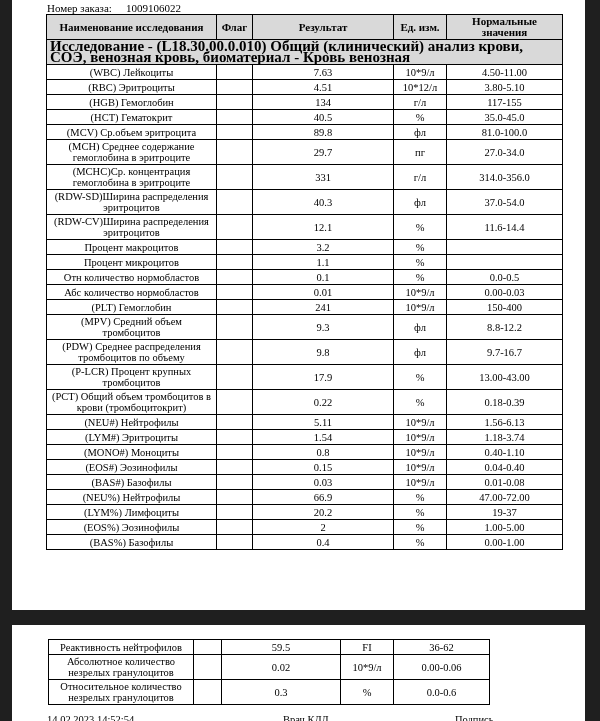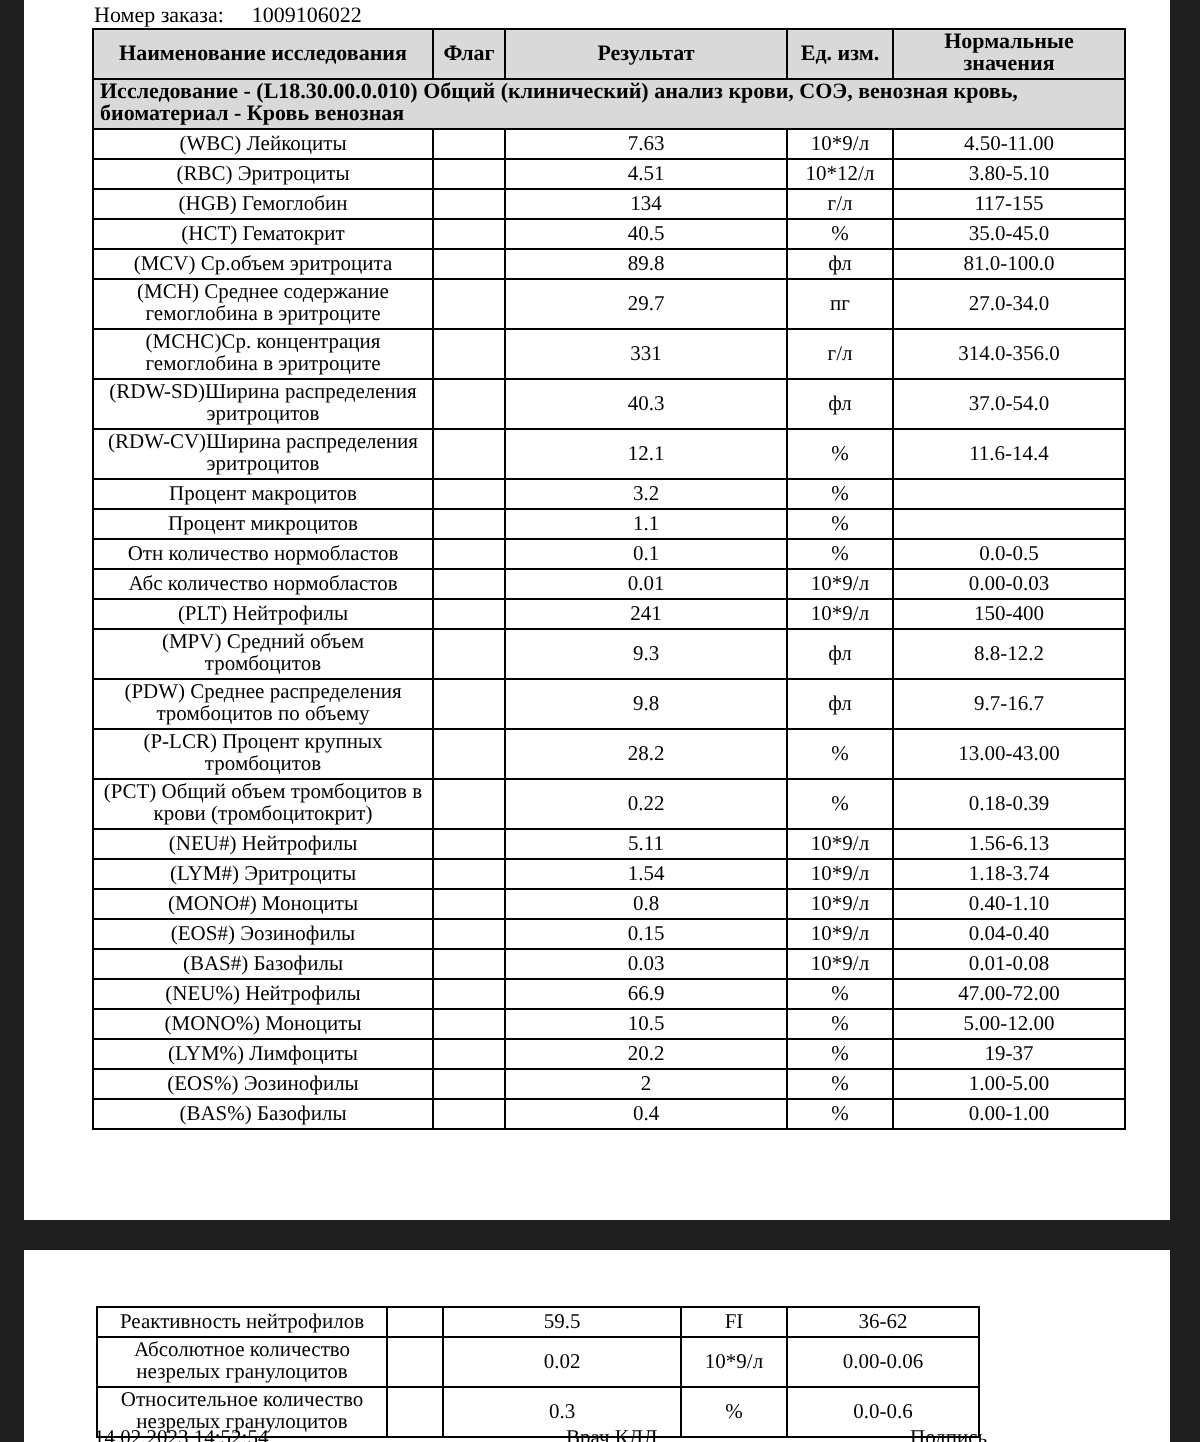--- a/index.html
+++ b/index.html
@@ -34,21 +34,21 @@
     white-space:nowrap;
   }
   .order-line .num{margin-left:14px;}
   table.results{
     border-collapse:collapse;
     table-layout:fixed;
     font-size:10.5px;
     line-height:11px;
   }
   .t1{margin-left:34px;width:516px;}
-  .t2{margin-left:36px;margin-top:28px;width:441px;}
+  .t2{margin-left:36px;margin-top:14px;width:441px;}
   table.results th,
   table.results td{
     border:1px solid var(--border);
     padding:1px 4px;
     vertical-align:middle;
     overflow:hidden;
   }
   table.results th{
     background:var(--header-bg);
     font-weight:bold;
@@ -57,21 +57,21 @@
   }
   table.results td{height:15px;}
   td.c-name{text-align:center;padding-left:3px;}
   td.c-flag{text-align:center;}
   td.c-result,td.c-unit,td.c-normal{text-align:center;}
   tr.section-row td{
     background:var(--header-bg);
     font-weight:bold;
     text-align:left;
     padding:1px 3px;
-    font-size:11px;
+    font-size:15px;
   }
   .footer{
     position:absolute;
     top:89px;
     left:0;
     width:573px;
     height:14px;
     font-size:10.5px;
     line-height:11px;
     white-space:nowrap;
@@ -193,21 +193,21 @@
           <td class="c-normal">0.0-0.5</td>
         </tr>
         <tr>
           <td class="c-name">Абс количество нормобластов</td>
           <td class="c-flag"></td>
           <td class="c-result">0.01</td>
           <td class="c-unit">10*9/л</td>
           <td class="c-normal">0.00-0.03</td>
         </tr>
         <tr>
-          <td class="c-name">(PLT) Нейтрофилы</td>
+          <td class="c-name">(PLT) Гемоглобин</td>
           <td class="c-flag"></td>
           <td class="c-result">241</td>
           <td class="c-unit">10*9/л</td>
           <td class="c-normal">150-400</td>
         </tr>
         <tr>
           <td class="c-name">(MPV) Средний объем тромбоцитов</td>
           <td class="c-flag"></td>
           <td class="c-result">9.3</td>
           <td class="c-unit">фл</td>
@@ -216,21 +216,21 @@
         <tr>
           <td class="c-name">(PDW) Среднее распределения тромбоцитов по объему</td>
           <td class="c-flag"></td>
           <td class="c-result">9.8</td>
           <td class="c-unit">фл</td>
           <td class="c-normal">9.7-16.7</td>
         </tr>
         <tr>
           <td class="c-name">(P-LCR) Процент крупных тромбоцитов</td>
           <td class="c-flag"></td>
-          <td class="c-result">28.2</td>
+          <td class="c-result">17.9</td>
           <td class="c-unit">%</td>
           <td class="c-normal">13.00-43.00</td>
         </tr>
         <tr>
           <td class="c-name">(PCT) Общий объем тромбоцитов в крови (тромбоцитокрит)</td>
           <td class="c-flag"></td>
           <td class="c-result">0.22</td>
           <td class="c-unit">%</td>
           <td class="c-normal">0.18-0.39</td>
         </tr>
@@ -268,27 +268,20 @@
           <td class="c-result">0.03</td>
           <td class="c-unit">10*9/л</td>
           <td class="c-normal">0.01-0.08</td>
         </tr>
         <tr>
           <td class="c-name">(NEU%) Нейтрофилы</td>
           <td class="c-flag"></td>
           <td class="c-result">66.9</td>
           <td class="c-unit">%</td>
           <td class="c-normal">47.00-72.00</td>
-        </tr>
-        <tr>
-          <td class="c-name">(MONO%) Моноциты</td>
-          <td class="c-flag"></td>
-          <td class="c-result">10.5</td>
-          <td class="c-unit">%</td>
-          <td class="c-normal">5.00-12.00</td>
         </tr>
         <tr>
           <td class="c-name">(LYM%) Лимфоциты</td>
           <td class="c-flag"></td>
           <td class="c-result">20.2</td>
           <td class="c-unit">%</td>
           <td class="c-normal">19-37</td>
         </tr>
         <tr>
           <td class="c-name">(EOS%) Эозинофилы</td>

